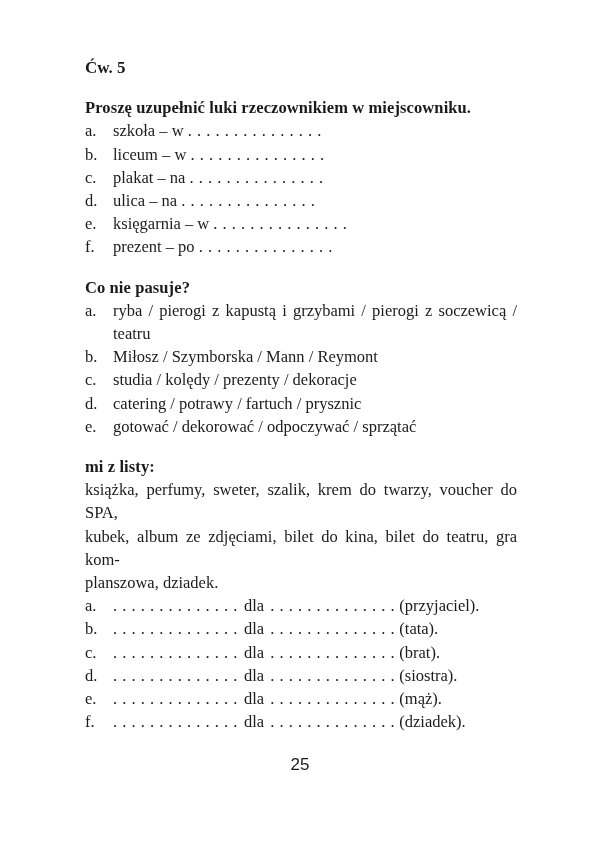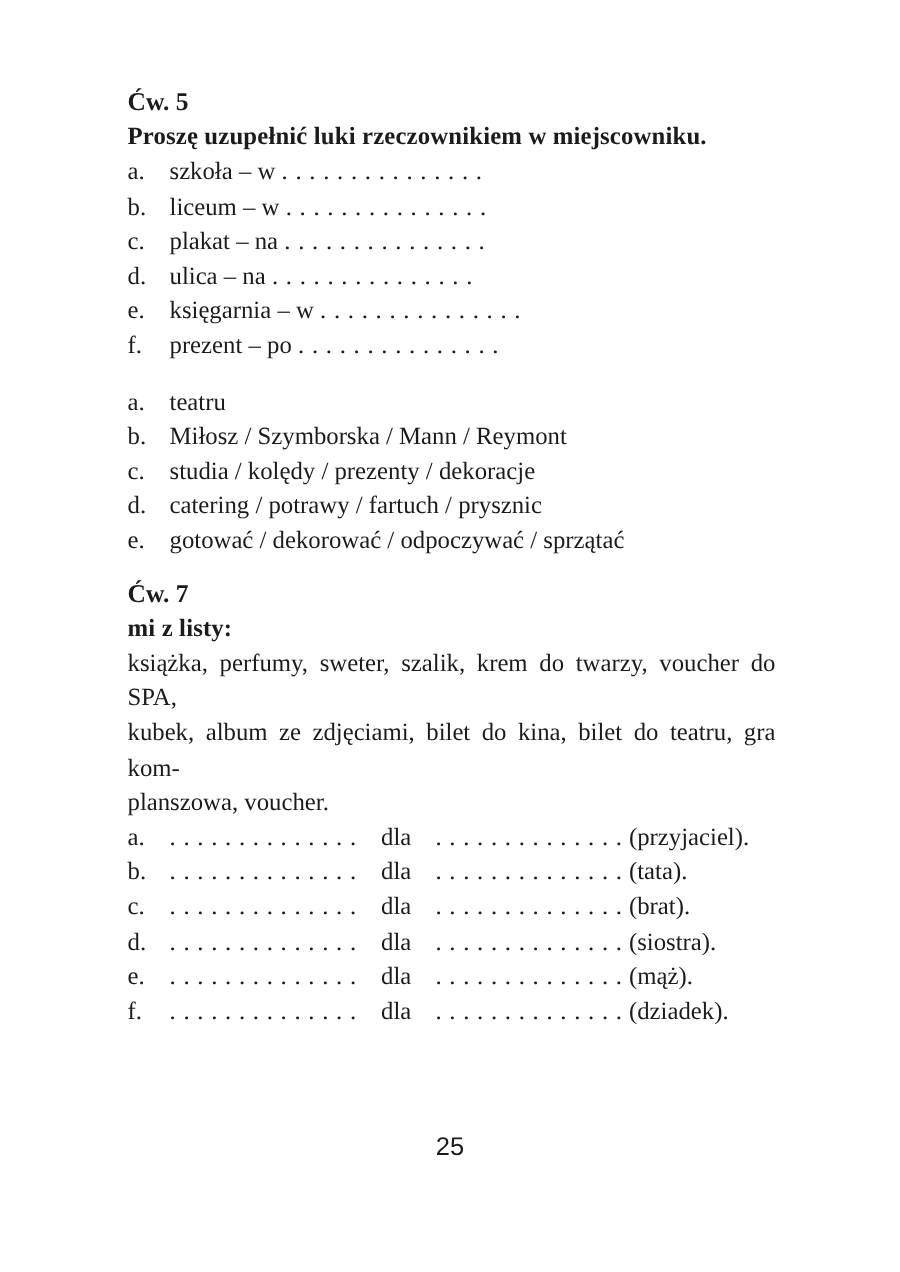--- a/index.html
+++ b/index.html
@@ -28,20 +28,21 @@
     font-size: 16.5px;
     line-height: 23.2px;
   }
   .ex-title {
     font-weight: 700;
     font-size: 17px;
   }
   .ex-instruction {
     font-weight: 700;
     letter-spacing: 0.1px;
+    margin-top: 17px;
   }
   .exercise.ex6 { margin-top: 14px; }
   .exercise.ex7 { margin-top: 12px; }
   .item {
     display: flex;
     align-items: flex-start;
   }
   .item .label {
     width: 28px;
     flex-shrink: 0;
@@ -51,21 +52,21 @@
   }
   .justify {
     text-align: justify;
     text-align-last: justify;
   }
   .dots {
     letter-spacing: 0.5px;
     white-space: nowrap;
   }
   .connector {
-    margin: 0 12px;
+    margin: 0 2px;
   }
   .page-number {
     position: absolute;
     top: 755px;
     left: 0;
     width: 600px;
     text-align: center;
     font-family: "Liberation Sans", "DejaVu Sans", sans-serif;
     font-size: 17px;
     color: #1b1b1b;
@@ -101,24 +102,26 @@
         <span class="label">e.</span>
         <span class="text"><span>księgarnia – w</span> <span class="dots">. . . . . . . . . . . . . . .</span></span>
       </div>
       <div class="item">
         <span class="label">f.</span>
         <span class="text"><span>prezent – po</span> <span class="dots">. . . . . . . . . . . . . . .</span></span>
       </div>
     </section>
 
     <section class="exercise ex6">
+      <div class="ex-instruction">Co nie pasuje?</div>
 
       <div class="item">
         <span class="label">a.</span>
         <span class="text">
+          <span class="justify" style="display:block;">ryba / pierogi z kapustą i grzybami / pierogi z soczewicą /</span>
           <span style="display:block;">teatru</span>
         </span>
       </div>
       <div class="item">
         <span class="label">b.</span>
         <span class="text">Miłosz / Szymborska / Mann / Reymont</span>
       </div>
       <div class="item">
         <span class="label">c.</span>
         <span class="text">studia / kolędy / prezenty / dekoracje</span>
@@ -127,27 +130,26 @@
         <span class="label">d.</span>
         <span class="text">catering / potrawy / fartuch / prysznic</span>
       </div>
       <div class="item">
         <span class="label">e.</span>
         <span class="text">gotować / dekorować / odpoczywać / sprzątać</span>
       </div>
     </section>
 
     <section class="exercise ex7">
-      <div class="ex-title">Ćw. 7</div>
       <div class="ex-instruction">mi z listy:</div>
 
       <div>
         <div class="justify">książka, perfumy, sweter, szalik, krem do twarzy, voucher do SPA,</div>
         <div class="justify">kubek, album ze zdjęciami, bilet do kina, bilet do teatru, gra kom-</div>
-        <div>planszowa, voucher.</div>
+        <div>planszowa, dziadek.</div>
       </div>
 
       <div class="item">
         <span class="label">a.</span>
         <span class="text"><span class="dots">. . . . . . . . . . . . . .</span> <span class="connector">dla</span> <span class="dots">. . . . . . . . . . . . . .</span> <span>(przyjaciel).</span></span>
       </div>
       <div class="item">
         <span class="label">b.</span>
         <span class="text"><span class="dots">. . . . . . . . . . . . . .</span> <span class="connector">dla</span> <span class="dots">. . . . . . . . . . . . . .</span> <span>(tata).</span></span>
       </div>

